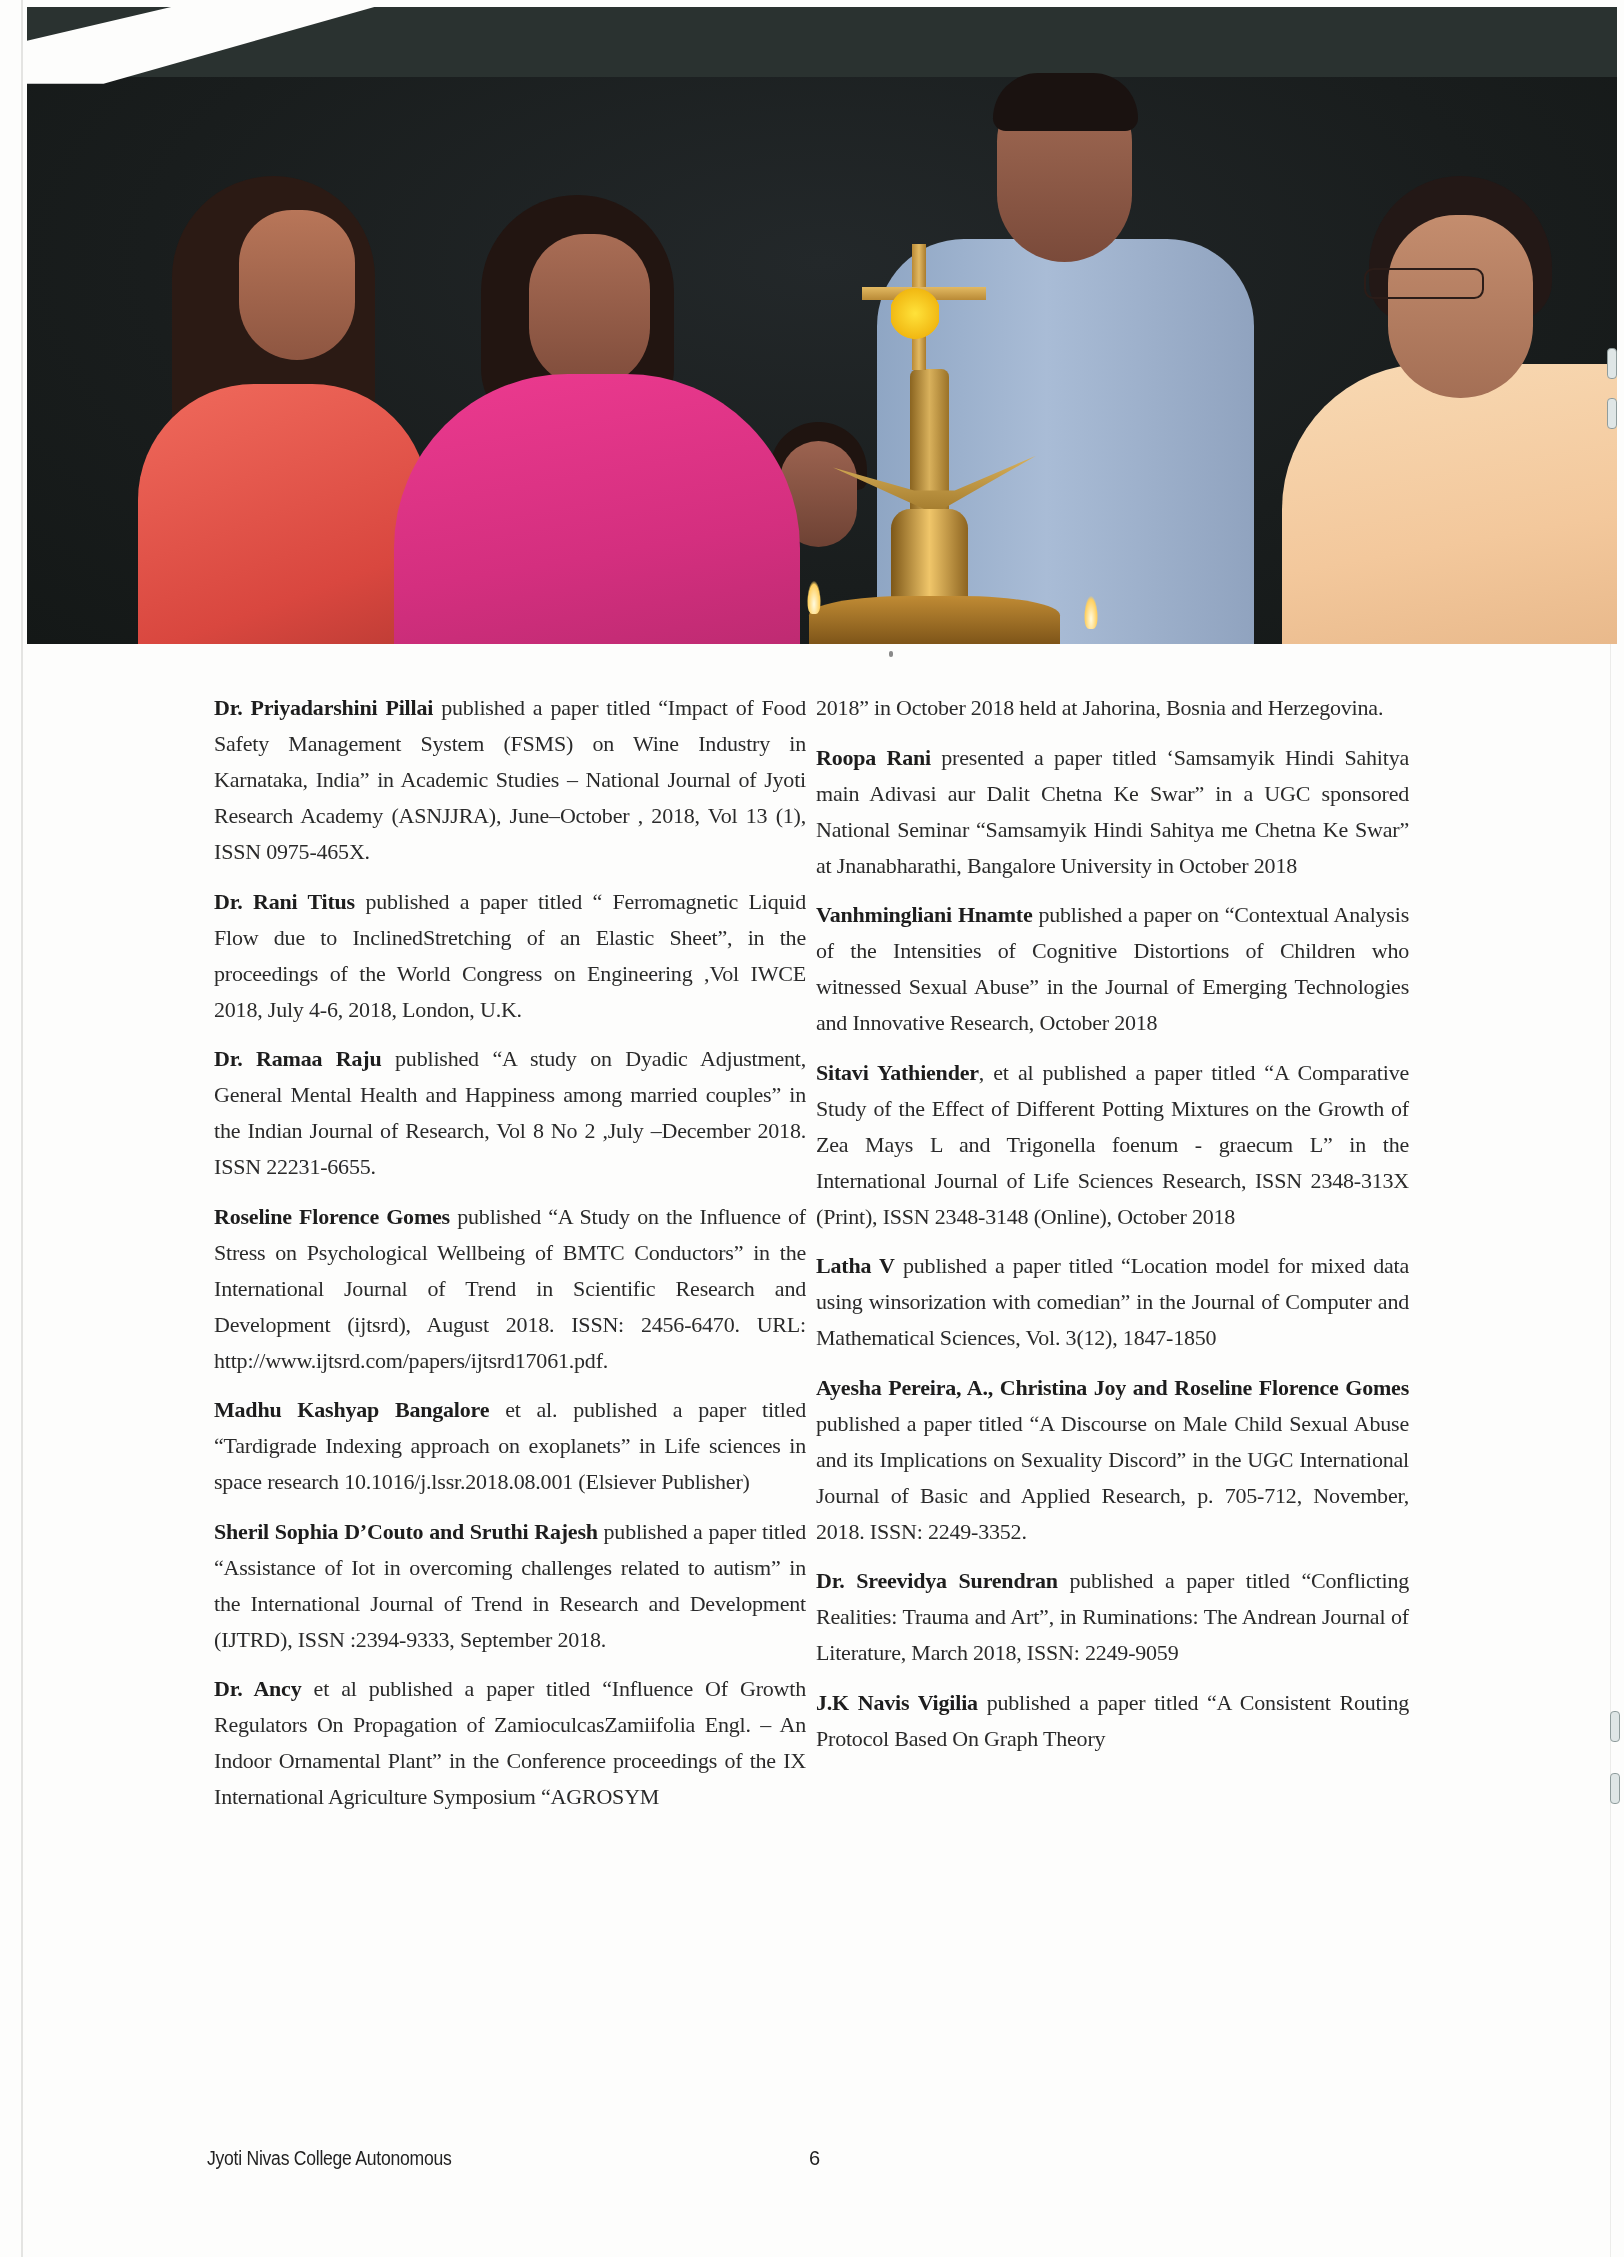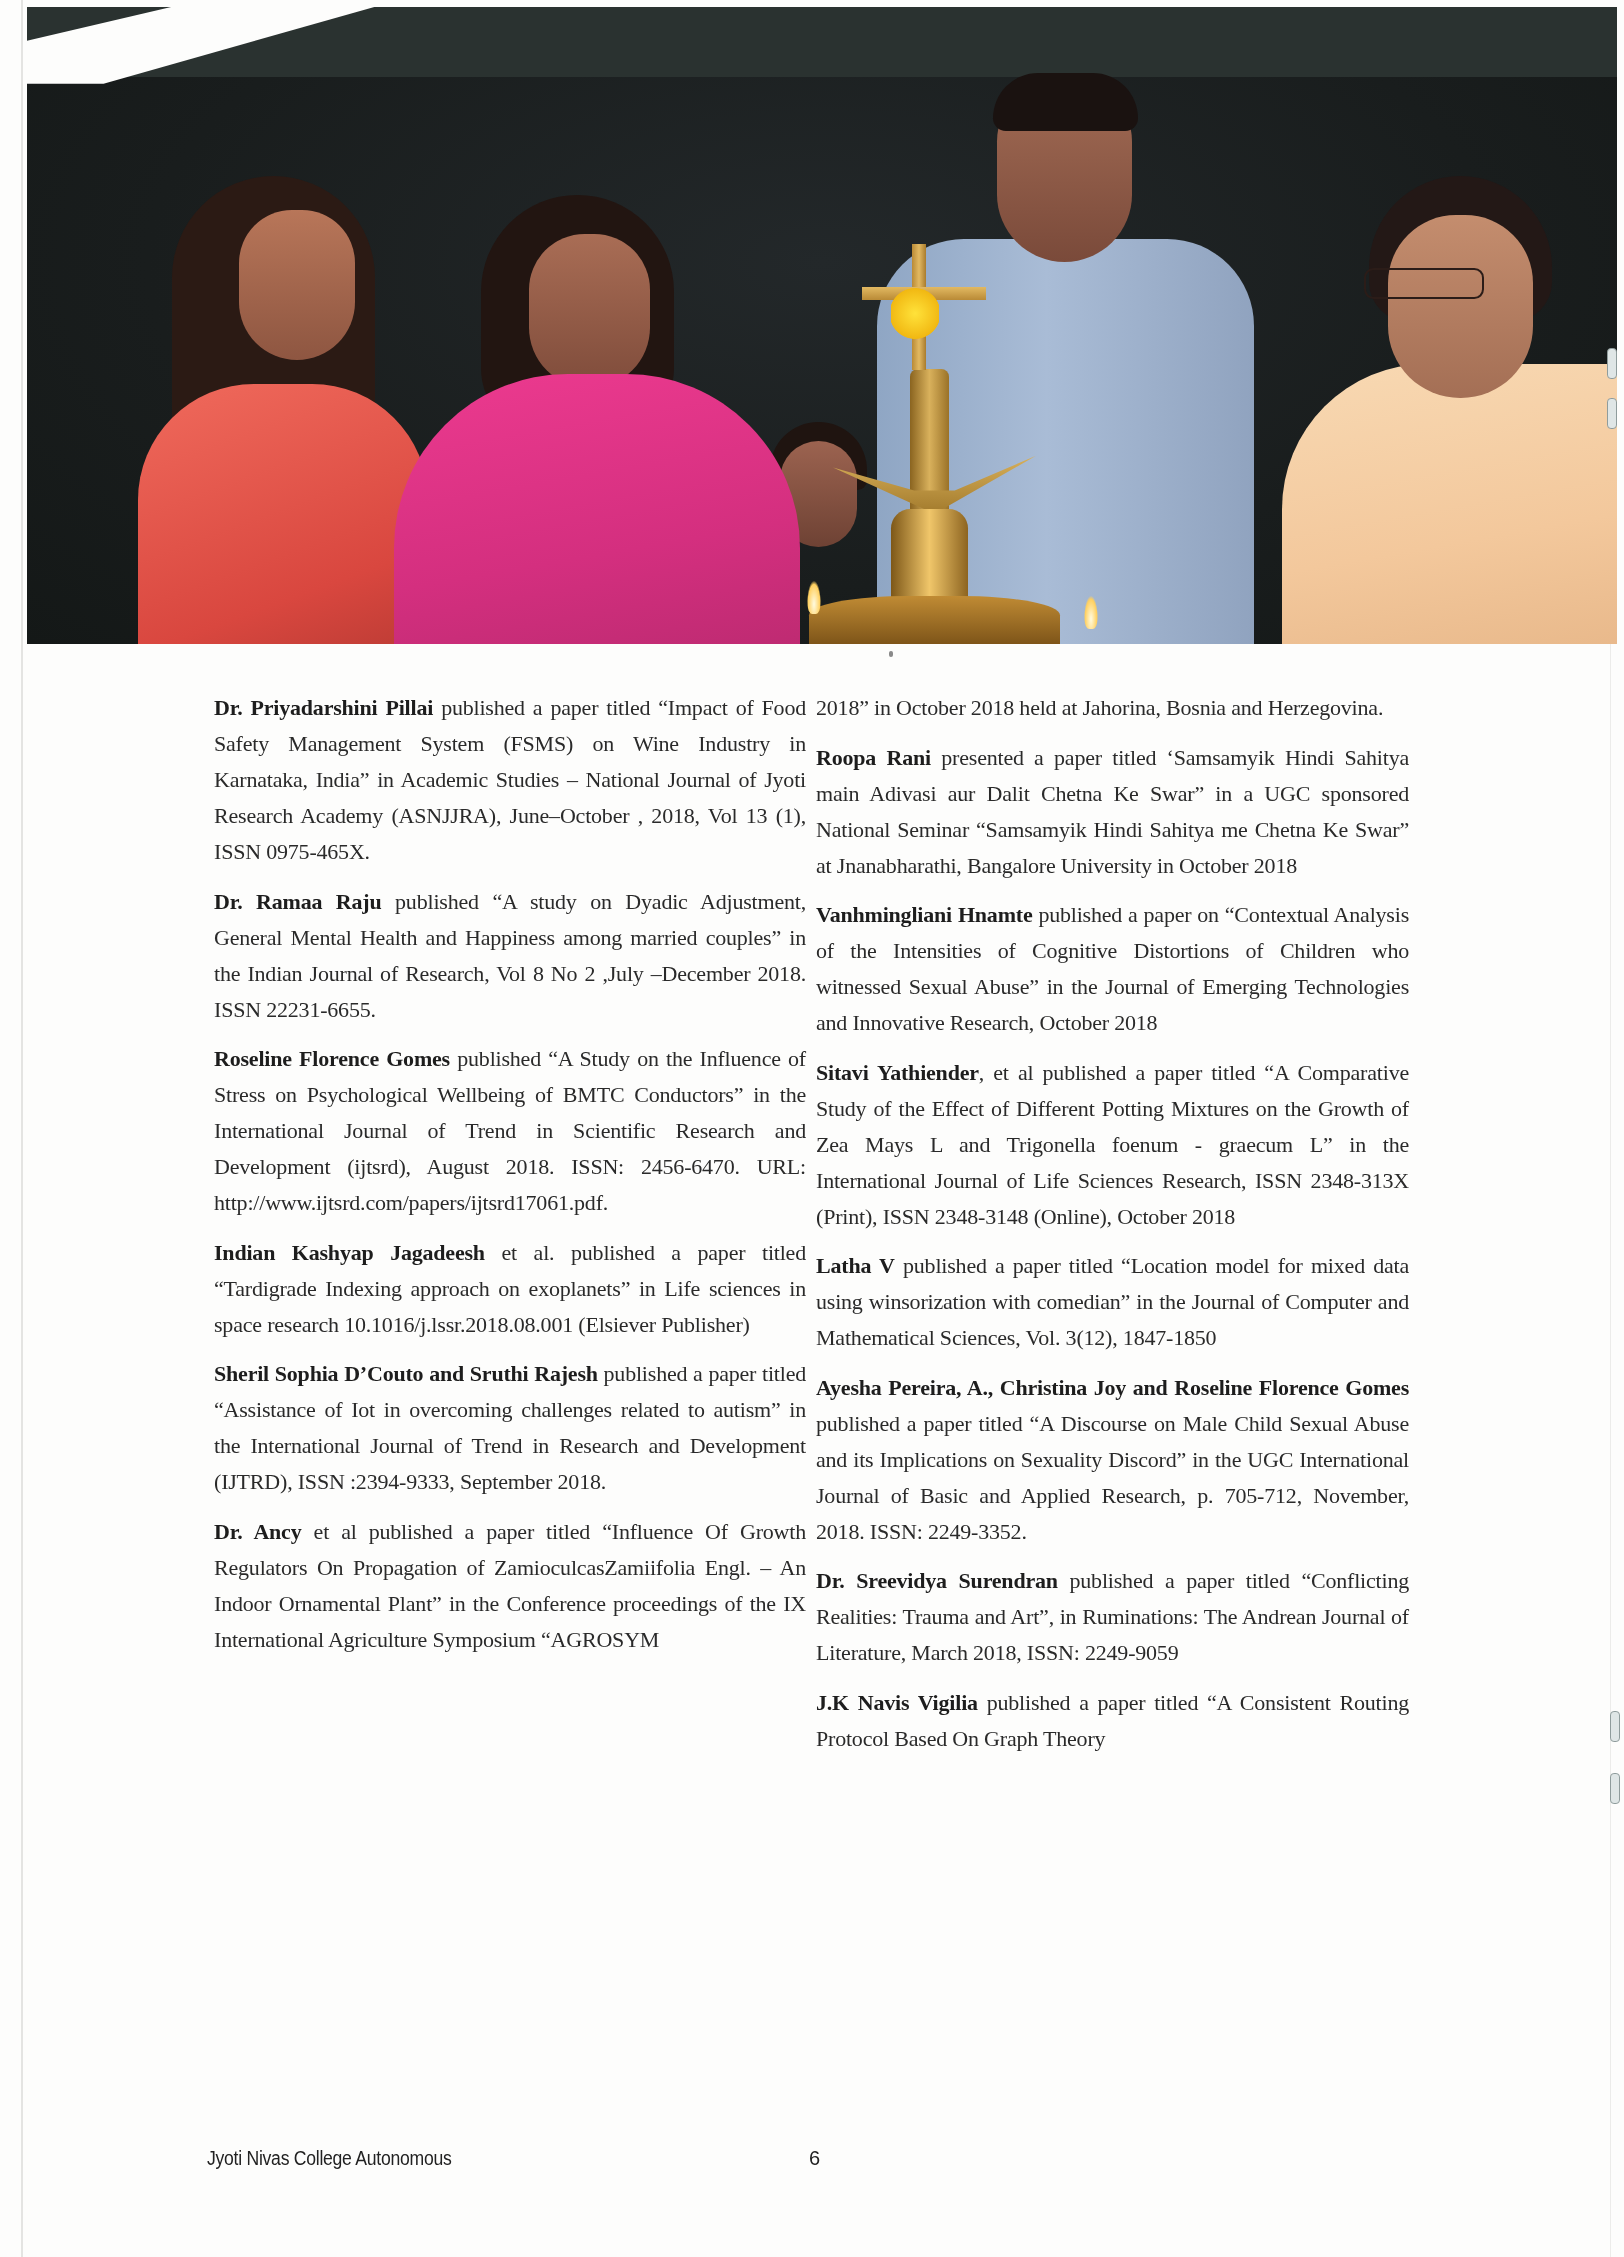--- a/index.html
+++ b/index.html
@@ -125,23 +125,24 @@
 </div>
 <div class="dot"></div>
 
 <div class="staple" style="left:1607px;top:348px;"></div>
 <div class="staple" style="left:1607px;top:398px;"></div>
 <div class="staple" style="left:1610px;top:1711px;"></div>
 <div class="staple" style="left:1610px;top:1773px;"></div>
 
 <div class="col col-left">
   <p><span class="name">Dr. Priyadarshini Pillai</span><span> published a paper titled “Impact of Food Safety Management System (FSMS) on Wine Industry in Karnataka, India” in Academic Studies – National Journal of Jyoti Research Academy (ASNJJRA), June–October , 2018, Vol 13 (1), ISSN 0975-465X.</span></p>
+  <p><span class="name">Dr. Rani Titus</span><span> published a paper titled “ Ferromagnetic Liquid Flow due to InclinedStretching of an Elastic Sheet”, in the proceedings of the World Congress on Engineering ,Vol IWCE 2018, July 4-6, 2018, London, U.K.</span></p>
   <p><span class="name">Dr. Ramaa Raju</span><span> published “A study on Dyadic Adjustment, General Mental Health and Happiness among married couples” in the Indian Journal of Research, Vol 8 No 2 ,July –December 2018. ISSN 22231-6655.</span></p>
   <p><span class="name">Roseline Florence Gomes</span><span> published “A Study on the Influence of Stress on Psychological Wellbeing of BMTC Conductors” in the International Journal of Trend in Scientific Research and Development (ijtsrd), August 2018. ISSN: 2456-6470. URL: http://www.ijtsrd.com/papers/ijtsrd17061.pdf.</span></p>
-  <p><span class="name">Indian Kashyap Jagadeesh</span><span> et al. published a paper titled “Tardigrade Indexing approach on exoplanets” in  Life sciences in space research 10.1016/j.lssr.2018.08.001 (Elsiever Publisher)</span></p>
+  <p><span class="name">Madhu Kashyap Bangalore</span><span> et al. published a paper titled “Tardigrade Indexing approach on exoplanets” in  Life sciences in space research 10.1016/j.lssr.2018.08.001 (Elsiever Publisher)</span></p>
   <p><span class="name">Sheril Sophia D’Couto and Sruthi Rajesh</span><span> published a paper titled “Assistance of Iot in overcoming challenges related to autism” in the International Journal of Trend in Research and Development (IJTRD), ISSN :2394-9333, September  2018.</span></p>
   <p><span class="name">Dr. Ancy</span><span> et al published a paper titled “Influence Of Growth Regulators On Propagation of ZamioculcasZamiifolia Engl. – An Indoor Ornamental Plant” in the Conference proceedings of the IX International Agriculture Symposium “AGROSYM</span></p>
 </div>
 
 <div class="col col-right">
   <p>2018” in October 2018 held at Jahorina, Bosnia and Herzegovina.</p>
   <p><span class="name">Roopa Rani</span><span> presented a paper titled ‘Samsamyik Hindi Sahitya main Adivasi aur Dalit Chetna Ke Swar” in a UGC sponsored National Seminar “Samsamyik Hindi Sahitya me Chetna Ke Swar” at Jnanabharathi, Bangalore University in October 2018</span></p>
   <p><span class="name">Vanhmingliani Hnamte</span><span> published a paper on “Contextual Analysis of the Intensities of Cognitive Distortions of Children who witnessed Sexual Abuse” in the Journal of Emerging Technologies and Innovative Research, October 2018</span></p>
   <p><span class="name">Sitavi Yathiender</span><span>, et al published a paper titled “A Comparative Study of the Effect of Different Potting Mixtures on the Growth of Zea Mays L and Trigonella foenum - graecum L” in the International Journal of Life Sciences Research, ISSN 2348-313X (Print), ISSN 2348-3148 (Online), October 2018</span></p>
   <p><span class="name">Latha V</span><span> published a paper titled “Location model for mixed data using winsorization with comedian” in the Journal of Computer and Mathematical Sciences, Vol. 3(12), 1847-1850</span></p>

